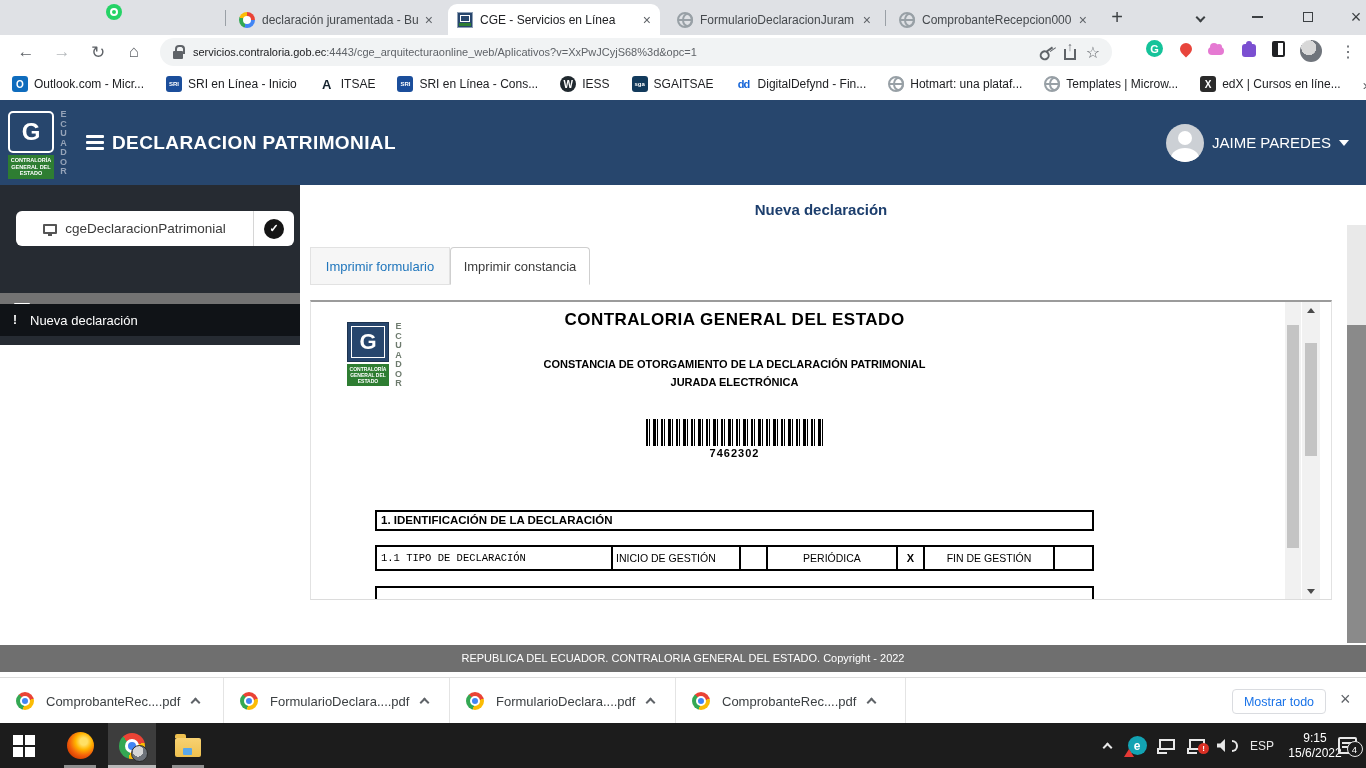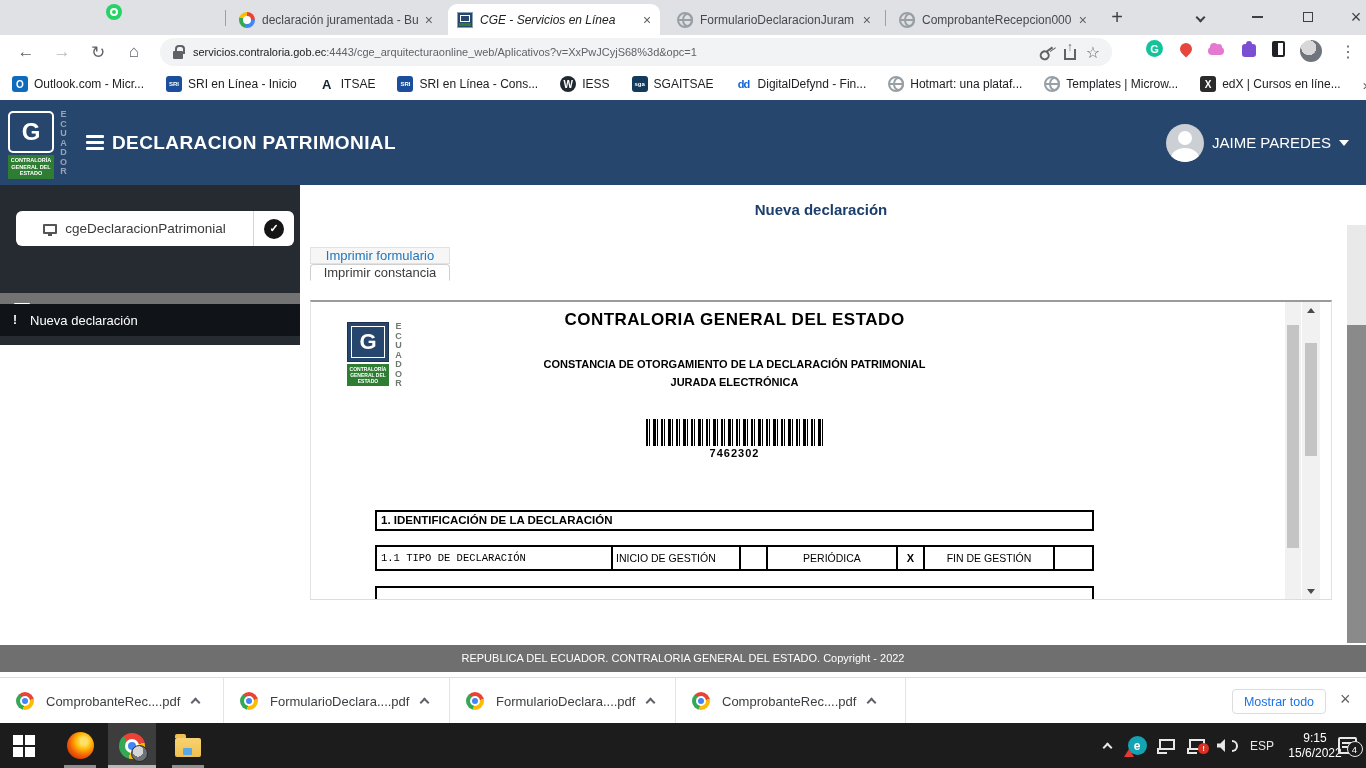--- a/index.html
+++ b/index.html
@@ -5,21 +5,21 @@
   *{box-sizing:border-box;margin:0;padding:0;}
   html,body{width:1366px;height:768px;overflow:hidden;background:#fff;
     font-family:"Liberation Sans",sans-serif;}
 
   
   #tabstrip{position:absolute;left:0;top:0;width:1366px;height:35px;background:#dfe1e5;}
   .tab{position:absolute;top:4px;height:31px;display:flex;align-items:center;gap:7px;
        padding:0 9px;font-size:12px;color:#45494d;border-radius:9px 9px 0 0;cursor:default;}
   .tab .ttl{flex:1;white-space:nowrap;overflow:hidden;}
   .tab .x{font-size:14px;color:#5f6368;line-height:1;}
-  .tab.active{background:#fff;color:#202124;font-style:italic;}
+  .tab.active{background:#fff;color:#202124;}
   .tsep{position:absolute;top:10px;width:1px;height:16px;background:#9aa0a6;}
   .wctl{position:absolute;top:0;width:40px;height:34px;display:flex;align-items:center;justify-content:center;color:#3c4043;}
 
   
   .fav{width:16px;height:16px;flex:0 0 auto;position:relative;display:inline-block;}
   .fav-wa{background:#25d366;border-radius:50%;}
   .fav-wa::after{content:"";position:absolute;inset:4px;border:2px solid #fff;border-radius:50%;}
   .fav-g{border-radius:50%;background:conic-gradient(#ea4335 0 90deg,#4285f4 90deg 200deg,#34a853 200deg 290deg,#fbbc05 290deg 360deg);}
   .fav-g::after{content:"";position:absolute;inset:4px;background:#fff;border-radius:50%;}
   .fav-cge{background:#27466d;border:1px solid #8ea0b5;}
@@ -109,21 +109,21 @@
   .chv-dn{transform:rotate(45deg);}
   .chv-up{transform:rotate(-135deg);}
   #side-menu .chv{margin-left:auto;}
   #side-sub{position:absolute;left:0;top:119px;width:300px;height:32px;background:#101317;color:#fff;
             display:flex;align-items:center;font-size:13px;}
   #side-sub .bang{width:30px;text-align:center;font-weight:bold;font-size:12px;}
 
   
   #card{position:absolute;left:300px;top:190px;width:1042px;height:453px;background:#fff;border-radius:26px 26px 0 0;}
   #page-title{position:absolute;left:0;top:11px;width:100%;text-align:center;color:#1c3e6d;font-size:15px;font-weight:bold;}
-  .mtabs{position:absolute;left:10px;top:57px;height:38px;display:flex;flex-direction:column;}
+  .mtabs{position:absolute;left:10px;top:57px;height:38px;display:flex;}
   .mtab{width:140px;display:flex;align-items:center;justify-content:center;font-size:13px;}
   .mtab-off{background:#f6f6f6;border:1px solid #e2e2e2;color:#2076bc;}
   .mtab-on{background:#fff;border:1px solid #cfcfcf;border-bottom:1px solid #fff;border-radius:4px 4px 0 0;color:#3b3b3b;}
 
   
   #preview{position:absolute;left:10px;top:110px;width:1022px;height:300px;background:#fff;
            border-top:2px solid #9b9b9b;border-left:1px solid #e2e2e2;border-right:1px solid #e2e2e2;border-bottom:1px solid #dcdcdc;
            overflow:hidden;}
   .doclogo{position:absolute;left:36px;top:20px;display:flex;gap:4px;}
   .doclogo .box{width:42px;height:40px;background:#27466d;border:1px solid #1c3350;display:flex;align-items:center;justify-content:center;

